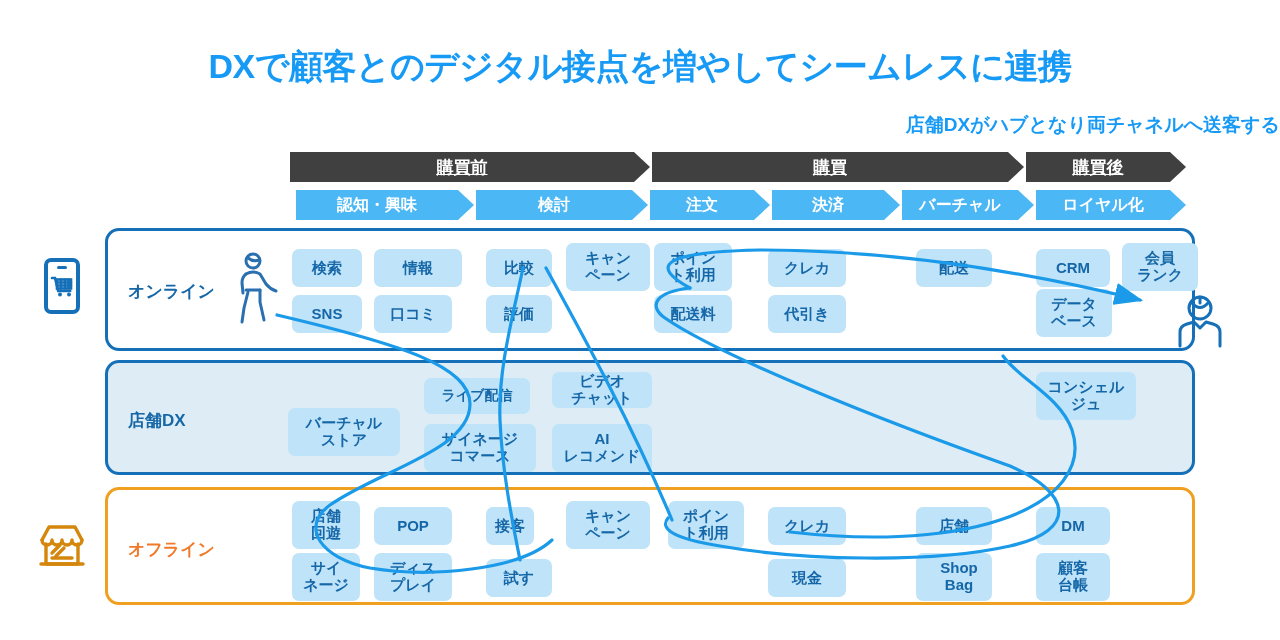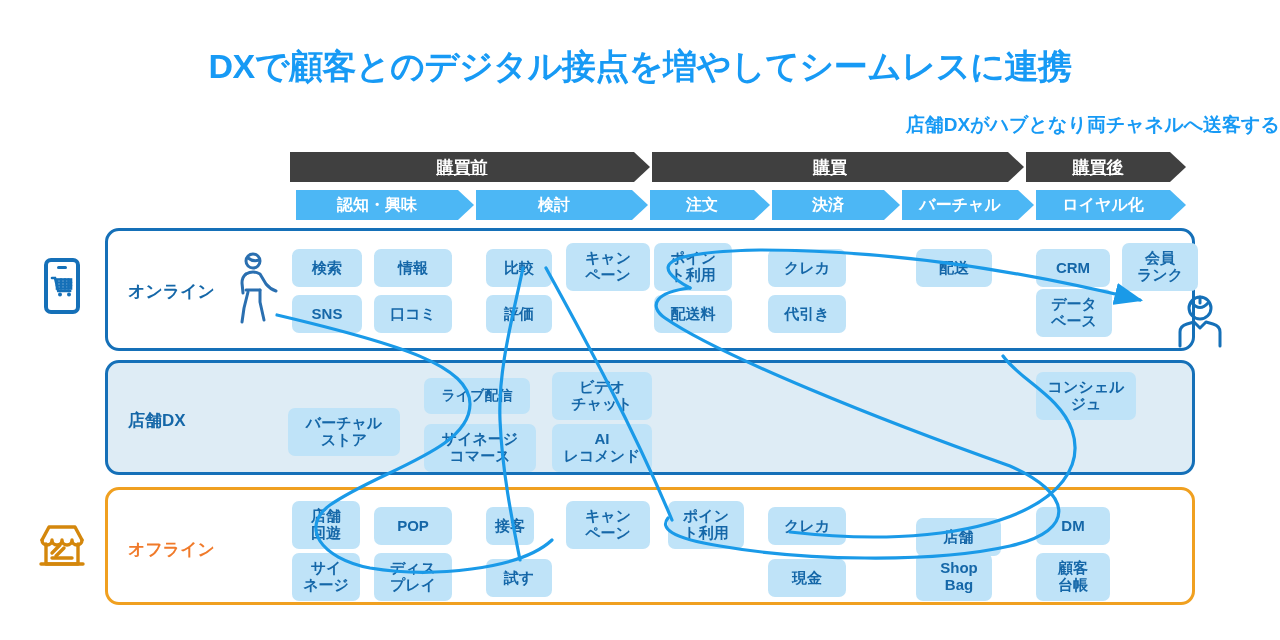--- a/index.html
+++ b/index.html
@@ -156,59 +156,59 @@
 <div class="row" id="row-online"></div>
 <div class="row" id="row-storedx"></div>
 <div class="row" id="row-offline"></div>
 
 <div class="row-label" id="label-online">オンライン</div>
 <div class="row-label" id="label-storedx">店舗DX</div>
 <div class="row-label" id="label-offline">オフライン</div>
 
 <div id="chips">
     <div class="chip" style="left: 292px; top: 249px; width: 70px; height: 38px;">検索</div>
-    <div class="chip" style="left: 374px; top: 249px; width: 78px; height: 38px;">情報</div>
+    <div class="chip" style="left: 374px; top: 249px; width: 88px; height: 38px;">情報</div>
     <div class="chip" style="left: 486px; top: 249px; width: 66px; height: 38px;">比較</div>
     <div class="chip" style="left: 566px; top: 243px; width: 84px; height: 48px;">キャン
 ペーン</div>
     <div class="chip" style="left: 654px; top: 243px; width: 78px; height: 48px;">ポイン
 ト利用</div>
     <div class="chip" style="left: 768px; top: 249px; width: 78px; height: 38px;">クレカ</div>
     <div class="chip" style="left: 916px; top: 249px; width: 76px; height: 38px;">配送</div>
     <div class="chip" style="left: 1036px; top: 249px; width: 74px; height: 38px;">CRM</div>
     <div class="chip" style="left: 1122px; top: 243px; width: 76px; height: 48px;">会員
 ランク</div>
     <div class="chip" style="left: 292px; top: 295px; width: 70px; height: 38px;">SNS</div>
     <div class="chip" style="left: 374px; top: 295px; width: 78px; height: 38px;">口コミ</div>
     <div class="chip" style="left: 486px; top: 295px; width: 66px; height: 38px;">評価</div>
     <div class="chip" style="left: 654px; top: 295px; width: 78px; height: 38px;">配送料</div>
     <div class="chip" style="left: 768px; top: 295px; width: 78px; height: 38px;">代引き</div>
     <div class="chip" style="left: 1036px; top: 289px; width: 76px; height: 48px;">データ
 ベース</div>
     <div class="chip" style="left: 288px; top: 372px; width: 112px; height: 48px; margin-top: 36px;">バーチャル
 ストア</div>
     <div class="chip" style="left: 424px; top: 378px; width: 106px; height: 36px; font-size: 14px;">ライブ配信</div>
-    <div class="chip" style="left: 552px; top: 372px; width: 100px; height: 48px;">ビデオ
+    <div class="chip" style="left: 552px; top: 372px; width: 100px; height: 36px;">ビデオ
 チャット</div>
     <div class="chip" style="left: 424px; top: 424px; width: 112px; height: 48px;">サイネージ
 コマース</div>
     <div class="chip" style="left: 552px; top: 424px; width: 100px; height: 48px;">AI
 レコメンド</div>
     <div class="chip" style="left: 1036px; top: 372px; width: 100px; height: 48px;">コンシェル
 ジュ</div>
     <div class="chip" style="left: 292px; top: 501px; width: 68px; height: 48px;">店舗
 回遊</div>
     <div class="chip" style="left: 374px; top: 507px; width: 78px; height: 38px;">POP</div>
     <div class="chip" style="left: 486px; top: 507px; width: 48px; height: 38px;">接客</div>
     <div class="chip" style="left: 566px; top: 501px; width: 84px; height: 48px;">キャン
 ペーン</div>
     <div class="chip" style="left: 668px; top: 501px; width: 76px; height: 48px;">ポイン
 ト利用</div>
     <div class="chip" style="left: 768px; top: 507px; width: 78px; height: 38px;">クレカ</div>
-    <div class="chip" style="left: 916px; top: 518px; width: 85px; height: 38px;">店舗</div>
+    <div class="chip" style="left: 916px; top: 507px; width: 76px; height: 38px;">店舗</div>
     <div class="chip" style="left: 1036px; top: 507px; width: 74px; height: 38px;">DM</div>
     <div class="chip" style="left: 292px; top: 553px; width: 68px; height: 48px; text-align: center;">サイ
 ネージ</div>
     <div class="chip" style="left: 374px; top: 553px; width: 78px; height: 48px;">ディス
 プレイ</div>
     <div class="chip" style="left: 486px; top: 559px; width: 66px; height: 38px;">試す</div>
     <div class="chip" style="left: 768px; top: 559px; width: 78px; height: 38px;">現金</div>
     <div class="chip" style="left: 916px; top: 553px; width: 76px; height: 48px; padding-left: 10px;">Shop
 Bag</div>
     <div class="chip" style="left: 1036px; top: 553px; width: 74px; height: 48px;">顧客

